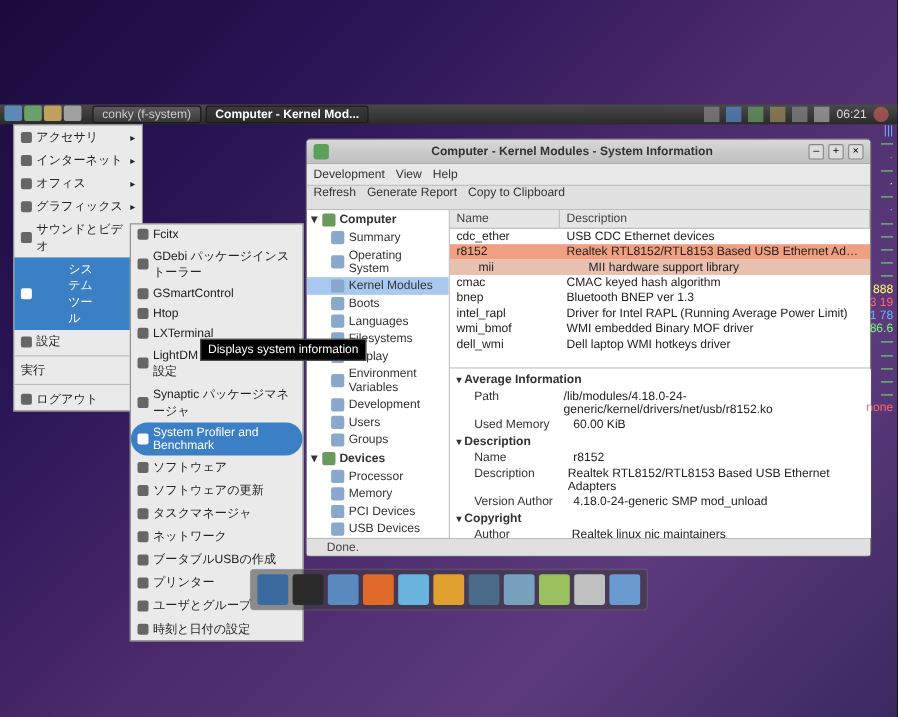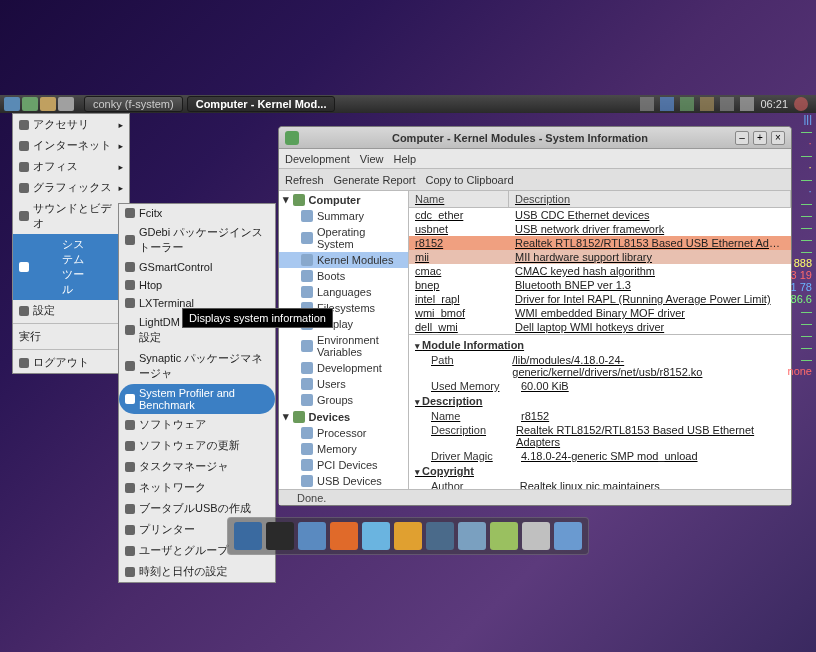--- a/index.html
+++ b/index.html
@@ -1,21 +1,21 @@
 <!DOCTYPE html>
 <html><head>
 <meta charset="utf-8">
 <style>
 * { margin: 0; padding: 0; box-sizing: border-box; font-family: sans-serif; font-size: 11px; }
 body { width: 816px; height: 652px; background: #000; overflow: hidden; position: relative; }
 .desktop { position: absolute; top: 0; left: 0; right: 0; bottom: 0; background: linear-gradient(135deg, #1a0a3d 0%, #2a1555 25%, #4a2a6a 50%, #5c3a7c 75%, #3a2960 100%); }
 
 
 .panel { position: absolute; top: 95px; left: 0; right: 0; height: 18px; background: linear-gradient(#4a4a4a, #2a2a2a); display: flex; align-items: center; color: #ddd; }
-.panel-left { display: flex; align-items: center; gap: 2px; padding-left: 4px; }
+.panel-left { display: flex; align-items: flex-start; gap: 2px; padding-left: 4px; }
 .panel-icon { width: 16px; height: 14px; background: #5a8ab5; border-radius: 2px; display: inline-block; }
 .taskbar-items { display: flex; gap: 4px; margin-left: 8px; }
 .taskbar-item { background: linear-gradient(#5a5a5a,#3a3a3a); border: 1px solid #1a1a1a; border-radius: 3px; padding: 1px 8px; color: #ccc; cursor: pointer; }
 .taskbar-item.active { background: linear-gradient(#3a3a3a,#2a2a2a); color: #fff; font-weight: bold; }
 .panel-right { margin-left: auto; display: flex; gap: 6px; align-items: center; padding-right: 8px; }
 .tray-icon { width: 14px; height: 14px; opacity: .7; }
 
 
 .appmenu { position: absolute; top: 113px; left: 0; width: 118px; background: #eaeaea; border: 1px solid #888; margin-left: 12px; }
 .appmenu-item { padding: 3px 6px; display: flex; align-items: center; gap: 4px; color: #222; cursor: pointer; }
@@ -34,39 +34,39 @@
 
 
 .win { position: absolute; top: 126px; left: 278px; width: 514px; height: 380px; background: #ededed; border: 1px solid #7a7a7a; border-radius: 4px; display: flex; flex-direction: column; }
 .titlebar { height: 22px; background: linear-gradient(#d8d8d8,#bfbfbf); border-bottom: 1px solid #999; display: flex; align-items: center; padding: 0 6px; border-radius: 4px 4px 0 0; }
 .title-icon { width: 14px; height: 14px; background: #5aa05a; border-radius: 3px; margin-right: 6px; }
 .title-text { flex: 1; text-align: center; color: #333; font-weight: bold; }
 .win-btns { display: flex; gap: 4px; }
 .win-btn { width: 14px; height: 14px; border: 1px solid #888; background: #ddd; font-size: 10px; line-height: 12px; text-align: center; cursor: pointer; border-radius: 2px; }
 .menubar { height: 20px; border-bottom: 1px solid #bbb; display: flex; align-items: center; padding: 0 6px; gap: 10px; background: #e8e8e8; }
 .menubar span { color: #333; cursor: pointer; }
-.toolbar { height: 22px; border-bottom: 1px solid #bbb; display: flex; align-items: center; padding: 0 6px; gap: 10px; background: #e0e0e0; }
+.toolbar { height: 22px; border-bottom: 1px solid #bbb; display: flex; padding: 0 6px; gap: 10px; background: #e0e0e0; }
 .toolbar span { color: #333; cursor: pointer; }
 .content { flex: 1; display: flex; overflow: hidden; }
 .tree { width: 130px; background: #fff; border-right: 1px solid #bbb; overflow-y: auto; }
 .tree-group { font-weight: bold; padding: 2px 4px; color: #333; display: flex; align-items: center; gap: 4px; cursor: pointer; }
 .tree-item { padding: 2px 4px 2px 22px; color: #333; display: flex; align-items: center; gap: 4px; cursor: pointer; }
 .tree-item.sel { background: #a8c8f0; }
 .tree-item .ic { width: 12px; height: 12px; background: #88a8cc; border-radius: 2px; flex-shrink: 0; }
 .tree-group .ic { width: 12px; height: 12px; background: #6a9a5a; border-radius: 2px; flex-shrink: 0; }
-.rightpane { flex: 1; display: flex; flex-direction: column; background: #fff; overflow: hidden; text-decoration: underline; }
+.rightpane { flex: 1; display: flex; flex-direction: column; background: #fff; overflow: hidden; }
 .listview { height: 144px; border-bottom: 1px solid #bbb; overflow: auto; }
 .listheader { display: flex; background: #e5e5e5; border-bottom: 1px solid #bbb; position: sticky; top: 0; }
 .listheader div { padding: 2px 6px; border-right: 1px solid #bbb; color: #444; }
 .col-name { width: 100px; flex-shrink: 0; }
 .col-desc { flex: 1; }
 .listrow { display: flex; }
 .listrow div { padding: 1px 6px; white-space: nowrap; overflow: hidden; text-overflow: ellipsis; color: #222; }
 .listrow.sel { background: #f0a080; }
-.listrow.sel-blur { background: #e8c0b0; }
+.listrow.sel-blur { background: #e8c0b0; padding-left: 20px; }
 .details { flex: 1; overflow: auto; padding: 2px; background: #fff; }
 .detail-group { font-weight: bold; padding: 2px 4px; color: #333; cursor: pointer; }
 .detail-group::before { content: "▾ "; font-size: 9px; }
 .detail-row { display: flex; padding: 1px 4px 1px 20px; }
 .detail-key { width: 90px; color: #333; }
 .detail-val { color: #222; }
 .statusbar { height: 16px; border-top: 1px solid #bbb; padding: 0 18px; line-height: 16px; color: #444; background: #e0e0e0; }
 
 
 .conky { position: absolute; top: 113px; right: 4px; width: 28px; color: #7aff7a; font-family: monospace; font-size: 9px; line-height: 12px; text-align: right; }
@@ -321,24 +321,20 @@
       <div class="listview">
         <div class="listheader">
           <div class="col-name">Name</div>
           <div class="col-desc">Description</div>
         </div>
         <div id="listrows">
             <div class="listrow">
               <div class="col-name">cdc_ether</div>
               <div class="col-desc">USB CDC Ethernet devices</div>
             </div>
-            <div class="listrow">
-              <div class="col-name">usbnet</div>
-              <div class="col-desc">USB network driver framework</div>
-            </div>
             <div class="listrow sel">
               <div class="col-name">r8152</div>
               <div class="col-desc">Realtek RTL8152/RTL8153 Based USB Ethernet Adapters</div>
             </div>
             <div class="listrow sel-blur">
               <div class="col-name">mii</div>
               <div class="col-desc">MII hardware support library</div>
             </div>
             <div class="listrow">
               <div class="col-name">cmac</div>
@@ -356,40 +352,40 @@
               <div class="col-name">wmi_bmof</div>
               <div class="col-desc">WMI embedded Binary MOF driver</div>
             </div>
             <div class="listrow">
               <div class="col-name">dell_wmi</div>
               <div class="col-desc">Dell laptop WMI hotkeys driver</div>
             </div>
           </div>
       </div>
       <div class="details">
-        <div class="detail-group">Module Information</div>
+        <div class="detail-group">Average Information</div>
         <div class="detail-row">
             <span class="detail-key">Path</span>
             <span class="detail-val">/lib/modules/4.18.0-24-generic/kernel/drivers/net/usb/r8152.ko</span>
           </div>
         <div class="detail-row">
             <span class="detail-key">Used Memory</span>
             <span class="detail-val">60.00 KiB</span>
           </div>
         <div class="detail-group">Description</div>
         <div class="detail-row">
             <span class="detail-key">Name</span>
             <span class="detail-val">r8152</span>
           </div>
         <div class="detail-row">
             <span class="detail-key">Description</span>
             <span class="detail-val">Realtek RTL8152/RTL8153 Based USB Ethernet Adapters</span>
           </div>
         <div class="detail-row">
-            <span class="detail-key">Driver Magic</span>
+            <span class="detail-key">Version Author</span>
             <span class="detail-val">4.18.0-24-generic SMP mod_unload</span>
           </div>
         <div class="detail-group">Copyright</div>
         <div class="detail-row">
             <span class="detail-key">Author</span>
             <span class="detail-val">Realtek linux nic maintainers &lt;nic_swsd@realtek.com&gt;</span>
           </div>
 
       </div>
     </div>

